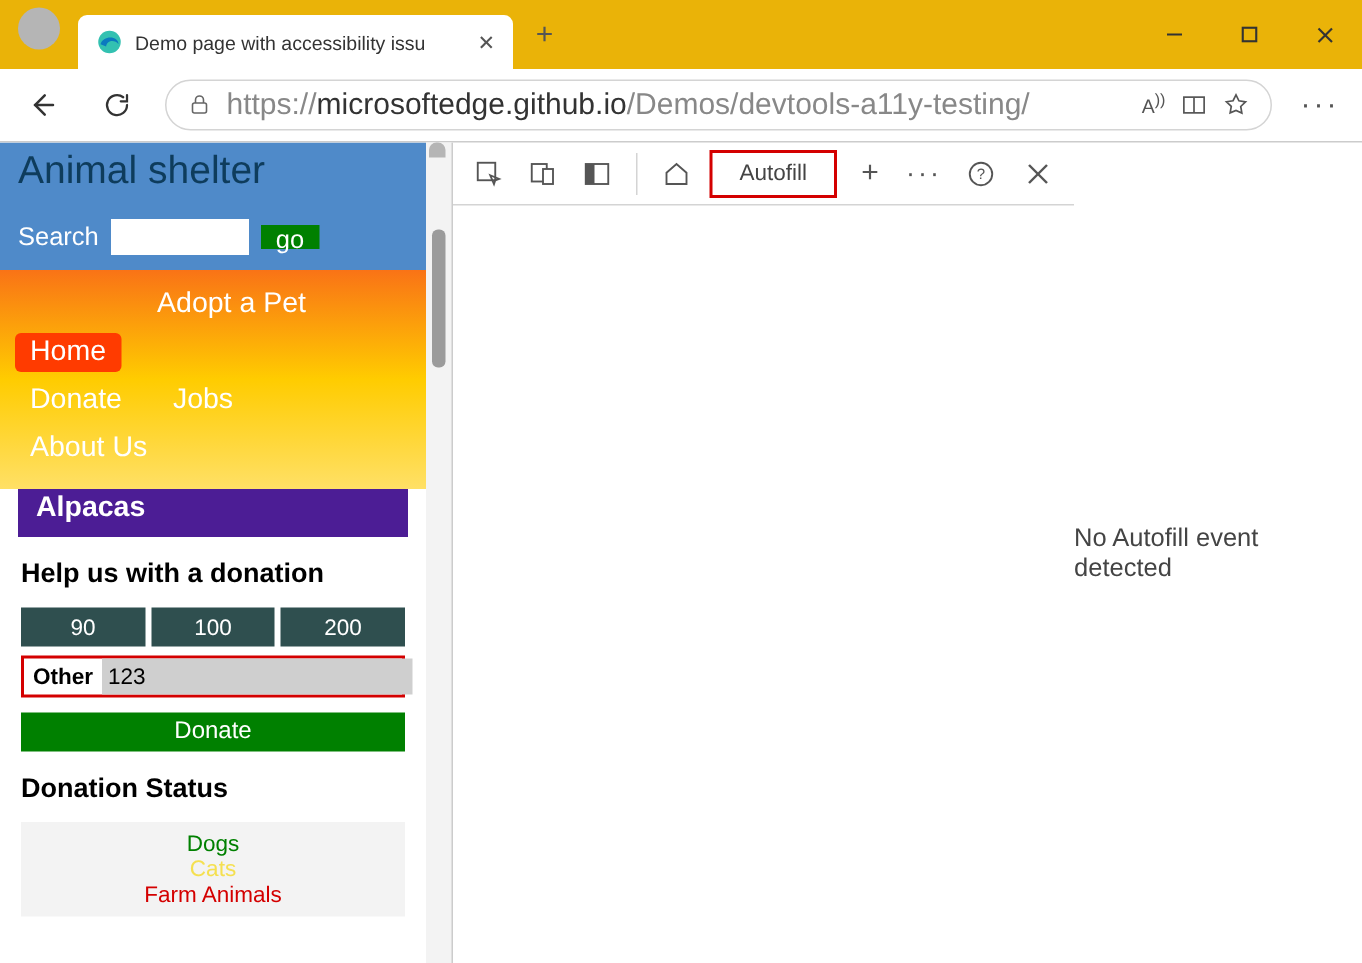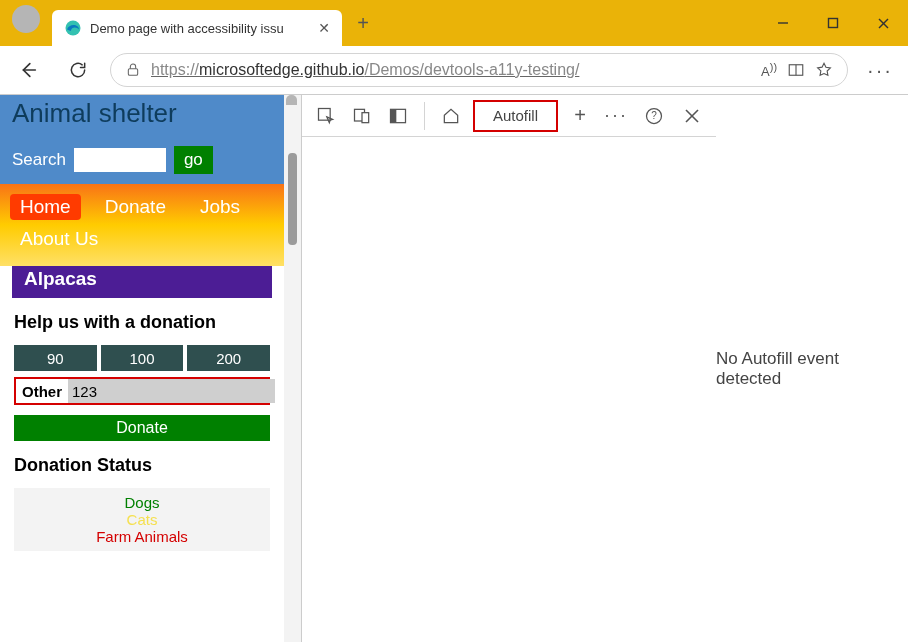--- a/index.html
+++ b/index.html
@@ -12,42 +12,42 @@
 .tab { display: flex; align-items: center; gap: 8px; background: #fff; height: 36px; border-radius: 6px 6px 0 0; padding: 0 12px; width: 290px; }
 .tab .favicon { width: 18px; height: 18px; }
 .tab .title { font-size: 13px; white-space: nowrap; overflow: hidden; flex: 1; color: #333; }
 .tab .close { font-size: 14px; color: #555; }
 .newtab { width: 30px; height: 30px; display: flex; align-items: center; justify-content: center; font-size: 20px; color: #555; margin-left: 6px; align-self: center; }
 .winbtns { margin-left: auto; display: flex; height: 46px; align-self: flex-start; }
 .winbtns div { width: 50px; display: flex; align-items: center; justify-content: center; color: #444; }
 .toolbar { background: #fff; height: 48px; display: flex; align-items: center; padding: 0 10px; gap: 14px; }
 .tb-btn { width: 36px; height: 36px; display: flex; align-items: center; justify-content: center; color: #555; border-radius: 4px; }
 .urlbar { flex: 1; height: 34px; border: 1px solid #d4d4d4; border-radius: 17px; display: flex; align-items: center; padding: 0 14px; gap: 10px; color: #666; }
-.urlbar .url { font-size: 16px; flex: 1; text-decoration: underline; }
+.urlbar .url { font-size: 20px; flex: 1; }
 .urlbar .url .dimmed { color: #888; }
 .urlbar .url .host { color: #333; }
 
 
 .content { display: flex; height: calc(642px - 46px - 48px); background: #fff; border-top: 1px solid #ccc; }
 .page { width: 284px; position: relative; overflow: hidden; }
 .scrollgutter { width: 18px; background: #f3f3f3; position: relative; border-right: 1px solid #ccc; }
 .scrollgutter::before { content: ""; position: absolute; top: 0; left: 2px; right: 4px; height: 10px; background: #b5b5b5; border-radius: 5px 5px 0 0; }
 .scrollthumb { position: absolute; top: 58px; left: 4px; right: 4px; height: 92px; background: #9b9b9b; border-radius: 4px; }
 .devtools { flex: 1; display: flex; flex-direction: row; }
 
 
 .site-header { background: #4f8ac9; color: #fff; padding: 3px 12px 10px 12px; }
 .site-header h1 { font-weight: 400; font-size: 26px; color: #0e3c5c; }
 .searchrow { display: flex; align-items: center; gap: 8px; margin-top: 17px; }
 .searchrow label { font-size: 17px; color: #fff; }
 .searchrow input { width: 92px; height: 24px; border: none; padding: 0 4px; }
-.searchrow button { background: #008000; color: #fff; border: none; height: 28px; font-size: 17px; padding: 0 10px; }
+.searchrow button { background: #008000; color: #fff; border: none; height: 16px; font-size: 17px; padding: 0 10px; }
 .nav { background: linear-gradient(#f97316, #ffcc00, #ffe066); padding: 10px 10px 14px 10px; display: flex; flex-wrap: wrap; gap: 6px 14px; }
 .nav a { color: #fff; font-size: 19px; text-decoration: none; padding: 2px 10px; border-radius: 4px; position: relative; }
-.nav a.active { background: #ff3b00; }
+.nav a.active { background: #ff3b00; margin-top: 32px; }
 .nav a.active::after { content: ""; position: absolute; bottom: -6px; left: 46px; border: 6px solid transparent; border-top-color: #ff3b00; }
 .blockcut { background: #4c1d95; color: #fff; font-size: 19px; padding: 2px 12px 8px 12px; margin: 0 12px; font-weight: bold; }
 .panel { padding: 14px 2px 0 2px; margin: 0 12px; }
 .panel h2 { font-size: 18px; font-weight: 700; margin-bottom: 12px; }
 .amount-row { display: flex; gap: 4px; }
 .amount-row button { flex: 1; background: #2f4f4f; color: #fff; border: none; height: 26px; font-size: 15px; }
 .other-row { display: flex; align-items: center; border: 2px solid #d40000; margin-top: 6px; }
 .other-row .label { font-size: 15px; padding: 2px 6px; font-weight: bold; }
 .other-row input { flex: 1; background: #cfcfcf; border: none; height: 24px; font-size: 15px; padding: 0 4px; }
 .donate-btn { display: block; width: 100%; background: #008000; color: #fff; border: none; height: 26px; margin-top: 10px; font-size: 16px; }
@@ -149,20 +149,21 @@
     <div class="site-header">
       <h1>Animal shelter</h1>
       <div class="searchrow">
         <label>Search</label>
         <input type="text" style="">
         <button>go</button>
       </div>
     </div>
     <div class="nav">
       <a class="active">Home</a>
+      <a>Adopt a Pet</a>
       <a>Donate</a>
       <a>Jobs</a>
       <a>About Us</a>
     </div>
     <div class="blockcut">Alpacas</div>
 
     <div class="panel">
       <h2>Help us with a donation</h2>
       <div class="amount-row">
         <button>90</button>

